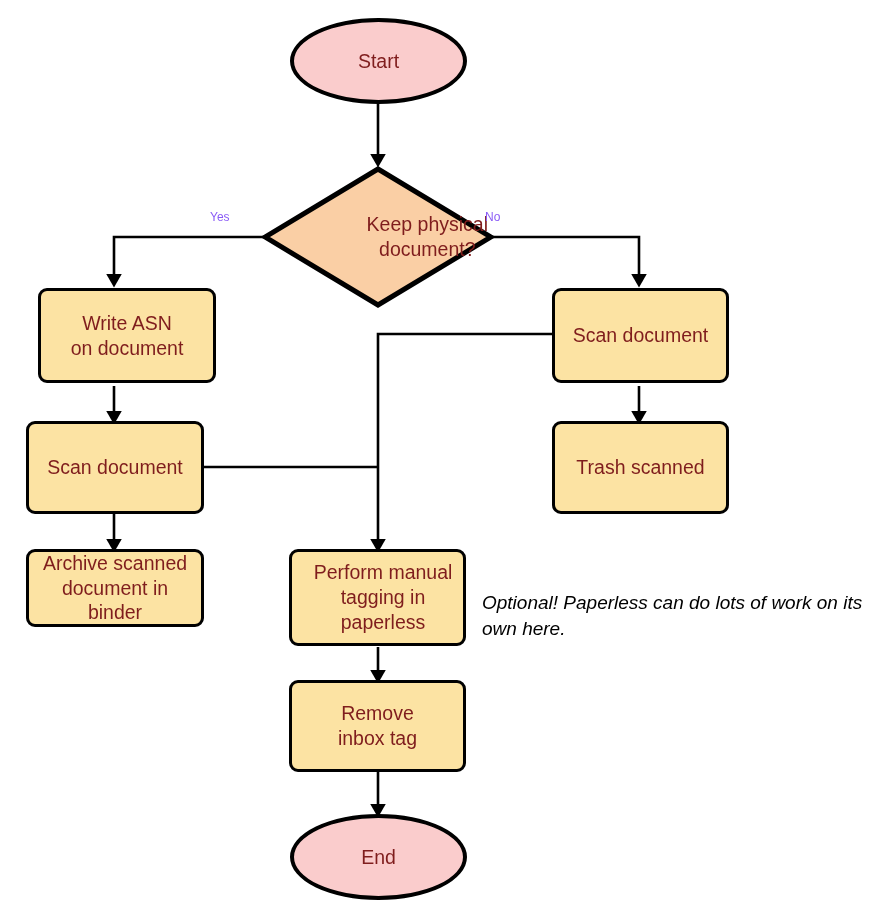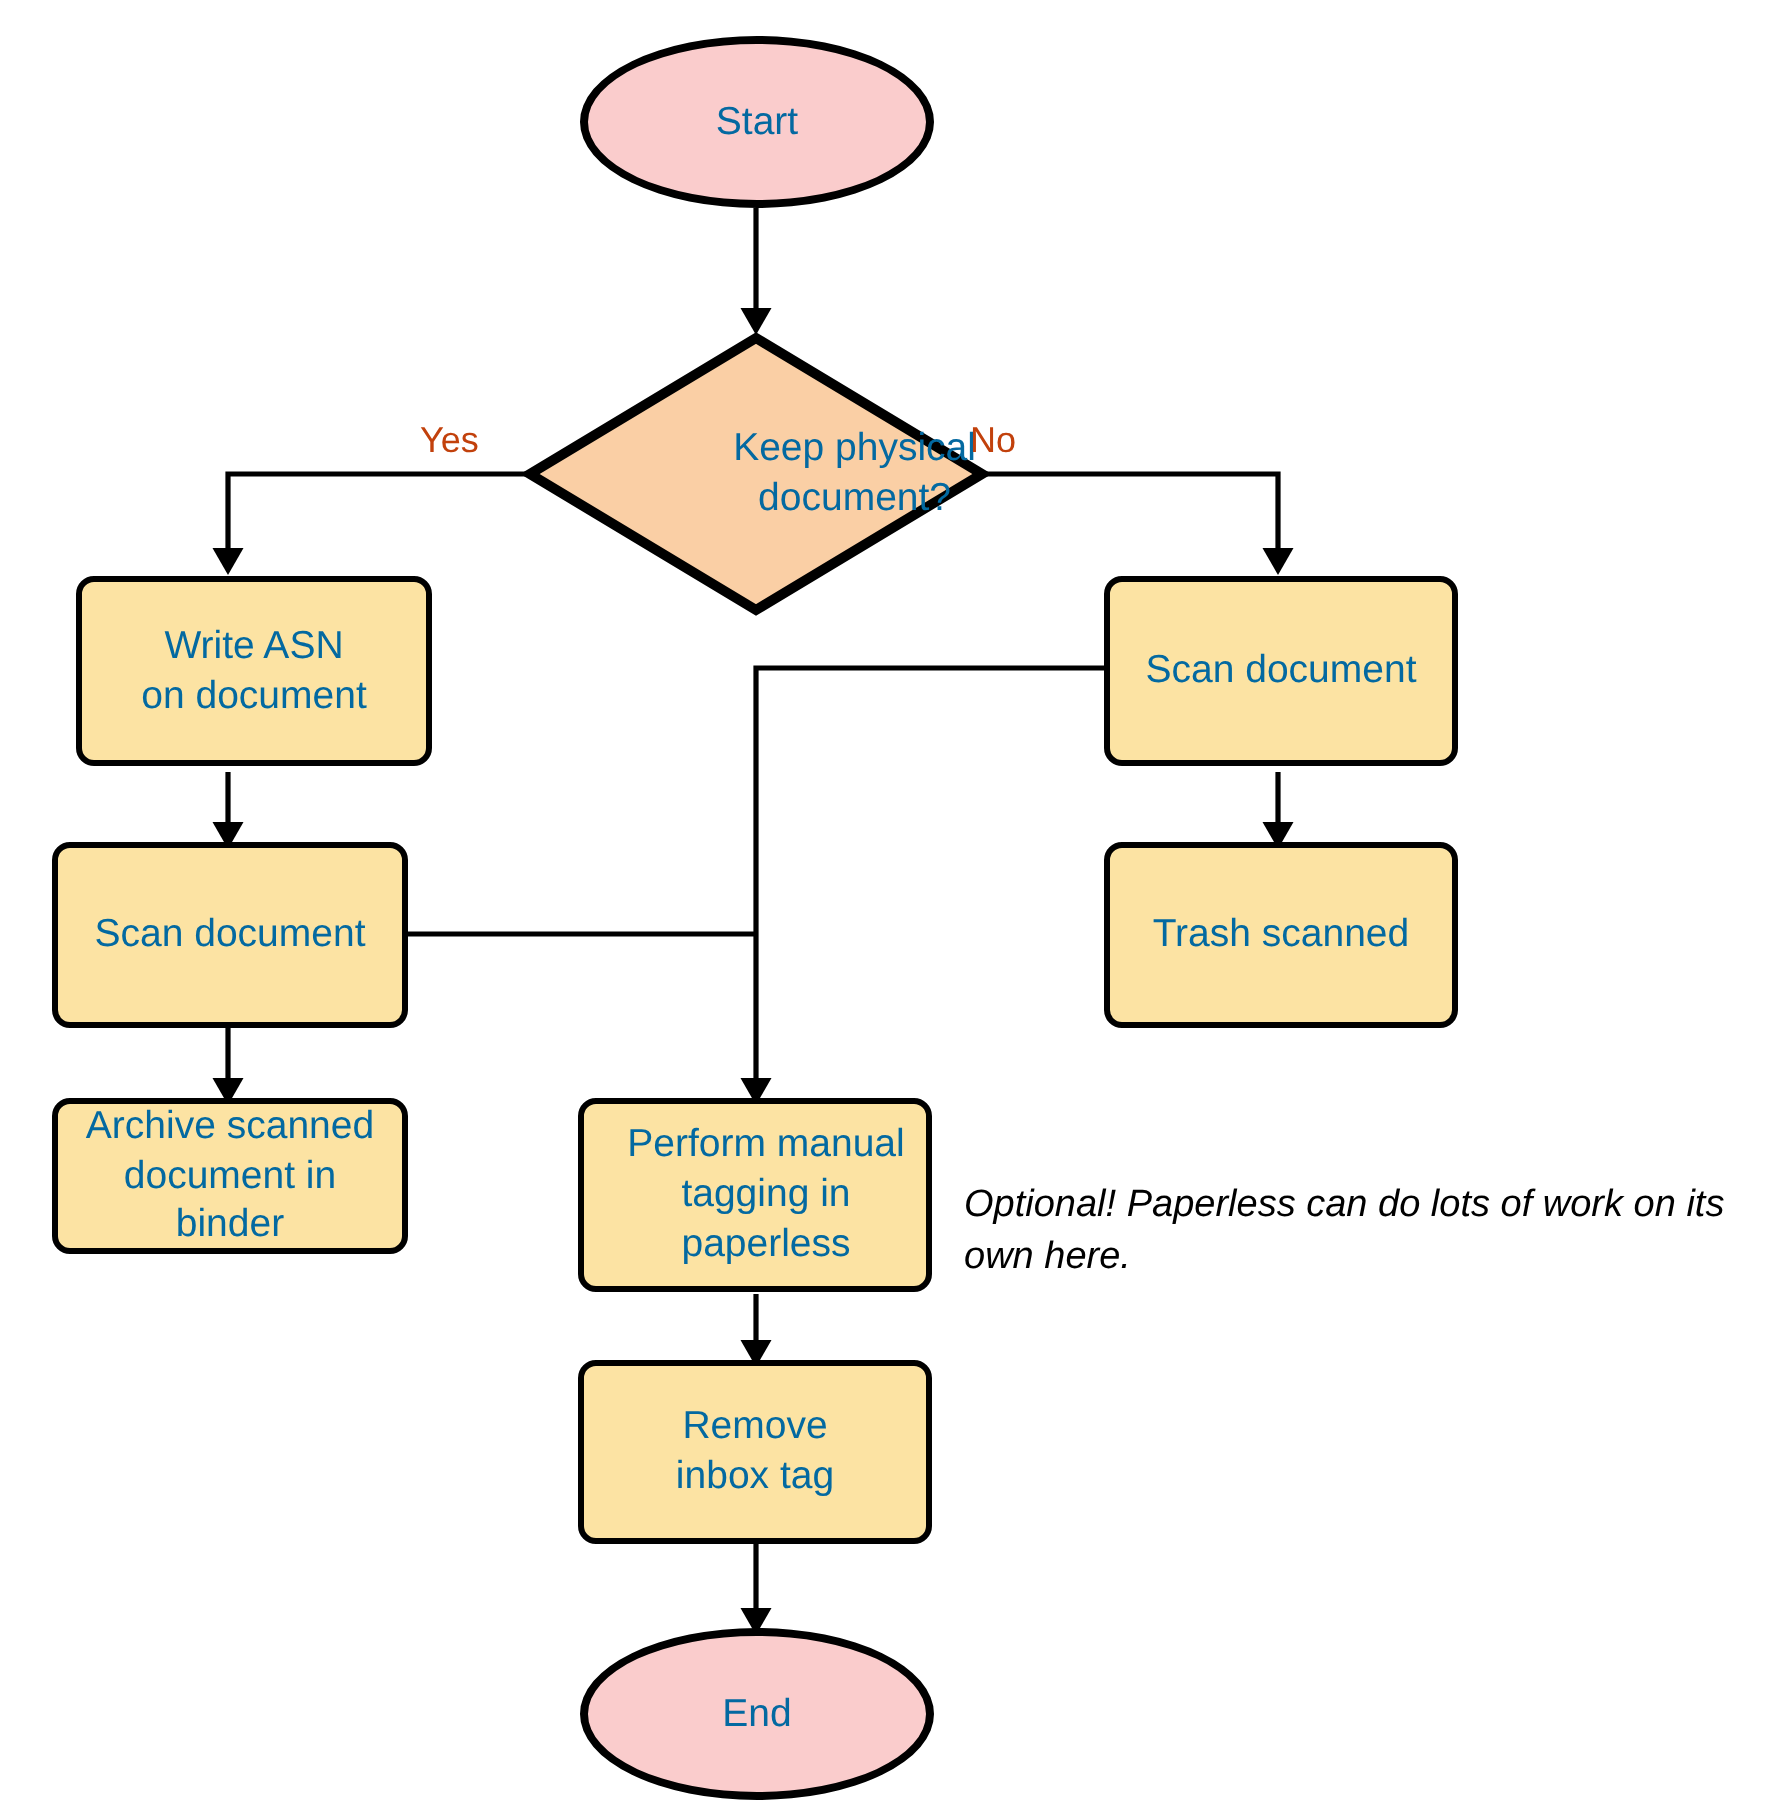--- a/index.html
+++ b/index.html
@@ -25,21 +25,21 @@
     width: 888px;
     height: 907px;
   }
   .node {
     position: absolute;
     box-sizing: border-box;
     display: flex;
     align-items: center;
     justify-content: center;
     text-align: center;
-    color: #0369a1;
+    color: #7f1d1d;
     font-size: 19.5px;
     line-height: 1.28;
     z-index: 4;
   }
   .node .node-label {
     display: block;
     white-space: pre-line;
     padding: 0 6px;
   }
   .node-process {
@@ -64,22 +64,22 @@
     width: 100%;
     height: 100%;
     z-index: 0;
   }
   .node-decision .node-label {
     position: relative;
     z-index: 1;
   }
   .edge-label {
     position: absolute;
-    font-size: 18px;
-    color: #c2410c;
+    font-size: 12px;
+    color: #8b5cf6;
     z-index: 5;
     white-space: nowrap;
   }
   .annotation {
     position: absolute;
     font-style: italic;
     font-size: 19px;
     line-height: 1.38;
     color: #000000;
     z-index: 5;

